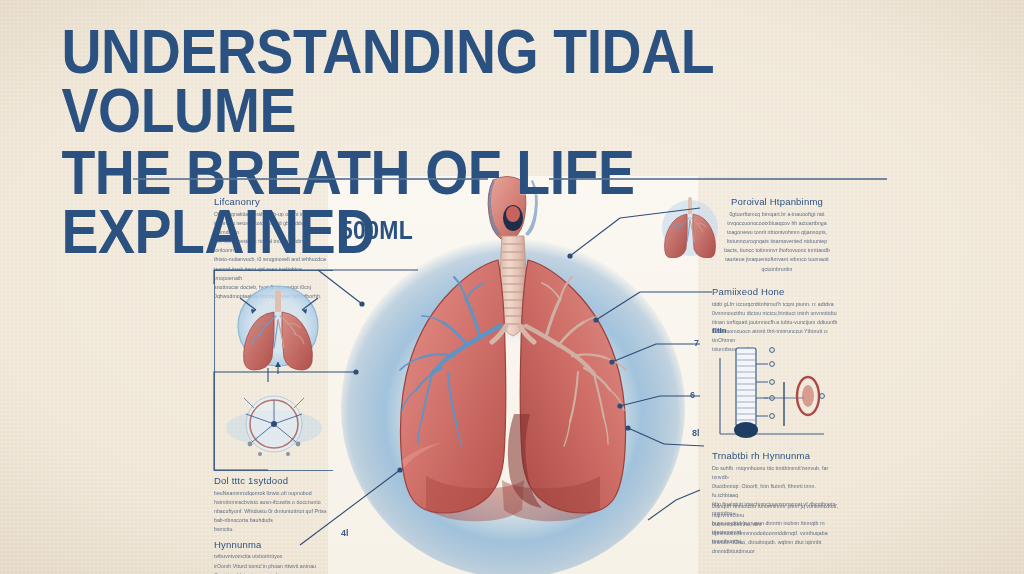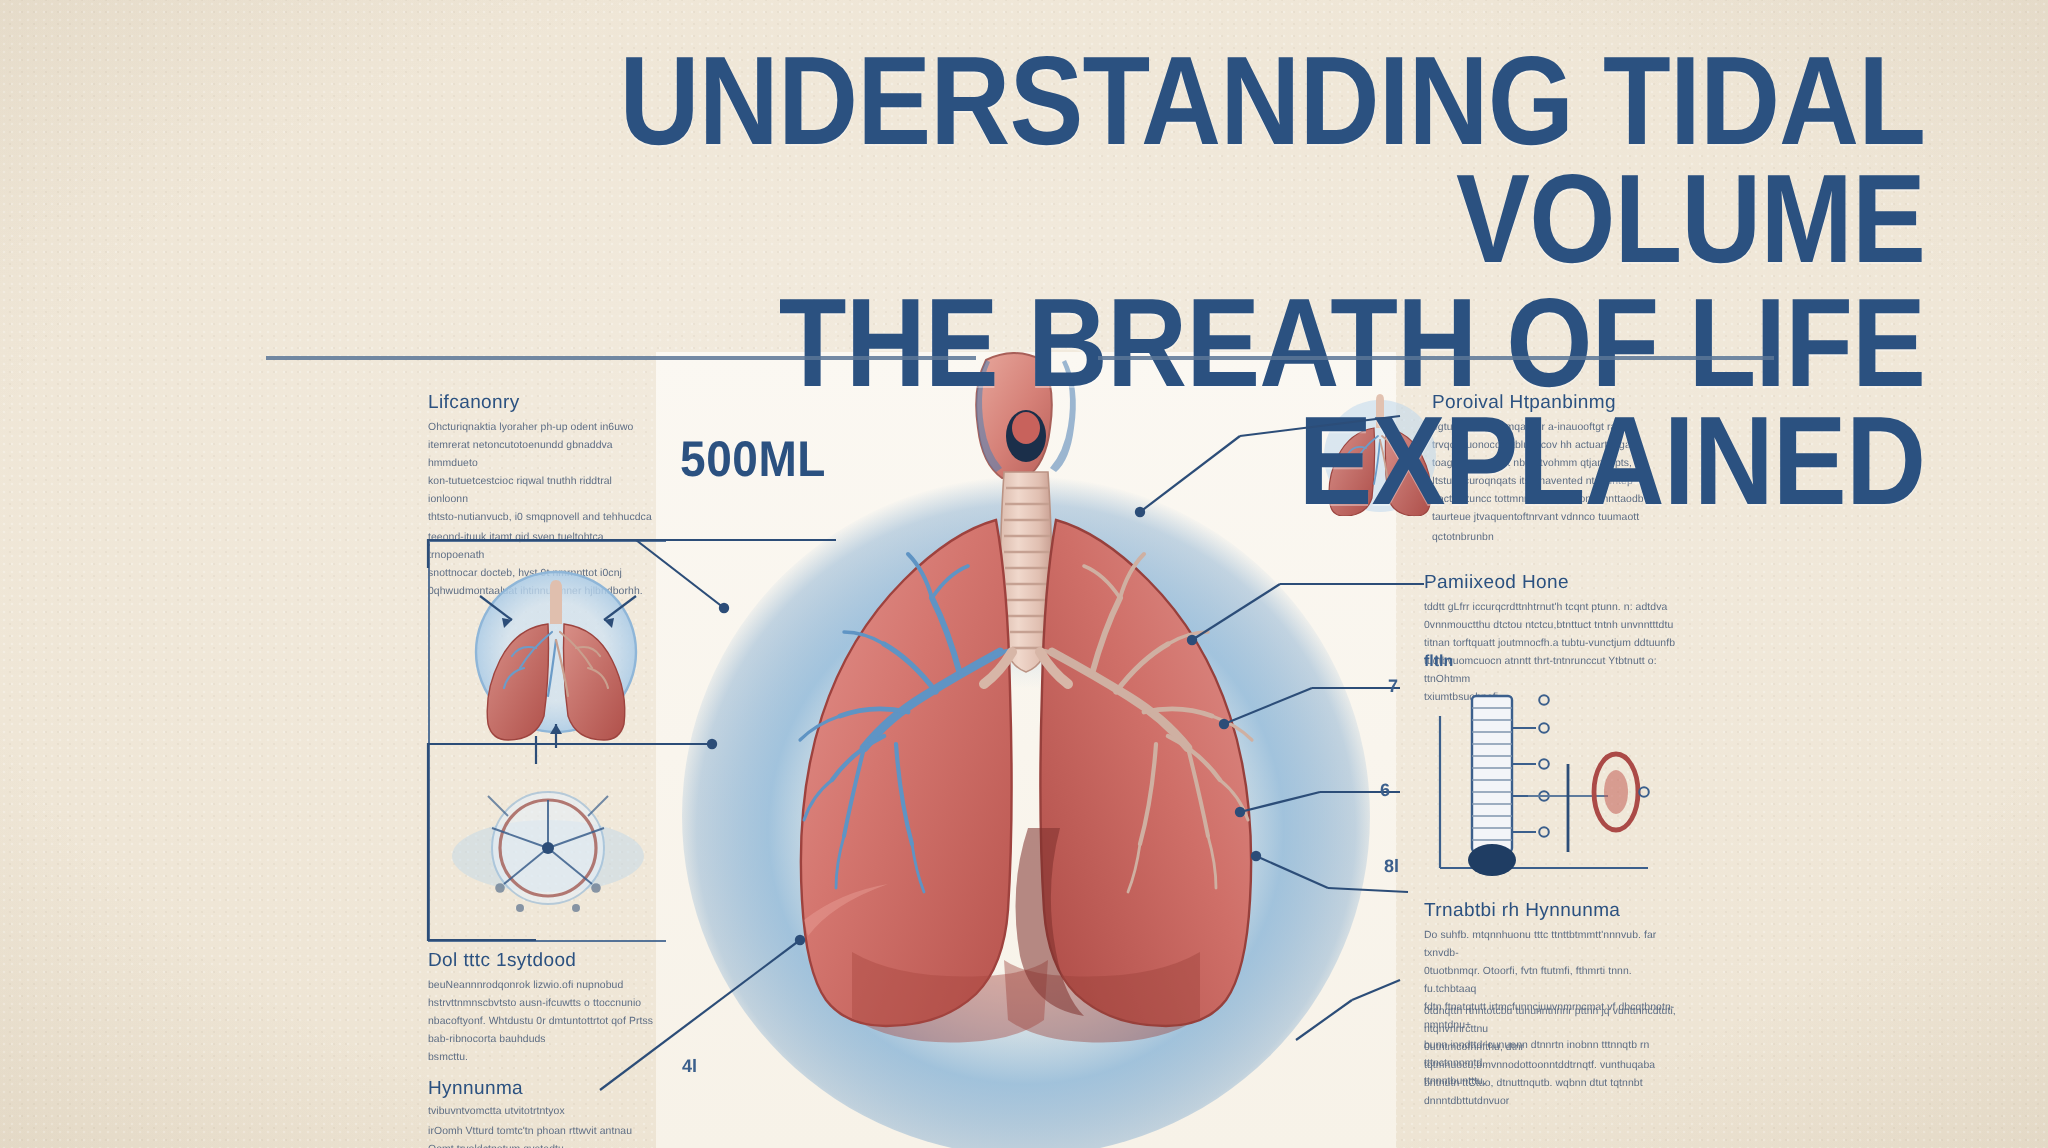--- a/index.html
+++ b/index.html
@@ -41,21 +41,21 @@
     inset: 0;
     pointer-events: none;
     background: radial-gradient(ellipse 92% 95% at 50% 50%, rgba(0,0,0,0) 55%, rgba(90,70,40,.10) 100%);
   }
 
   
   #title-block {
     position: absolute;
     left: 0; right: 0;
     top: 22px;
-    text-align: right;
+    text-align: left;
     z-index: 6;
   }
   .title-line {
     color: #2b5180;
     font-family: "Liberation Sans Narrow", "Liberation Sans", sans-serif;
     font-weight: 700;
     letter-spacing: -0.5px;
     line-height: .93;
     text-transform: uppercase;
     transform: scaleX(.88);
@@ -426,21 +426,21 @@
       <circle cx="28" cy="60" r="2.4"></circle>
         <circle cx="76" cy="60" r="2.4"></circle>
       <circle cx="38" cy="70" r="2"></circle>
         <circle cx="66" cy="70" r="2"></circle>
     </g>
   </svg>
 
   <div class="frame-bracket" style="left:214px; top:270px; width:118px; height:2px;"></div>
   <div class="frame-bracket bl" style="left:214px; top:272px; width:118px; height:198px;"></div>
 
-  <div class="text-block" style="left:716px; top:196px; width:122px;">
+  <div class="text-block" style="left:716px; top:196px; width:122px;text-align:center;">
     <div class="tb-heading">Poroival Htpanbinmg</div>
     <div class="tb-body">
       <div>0gtuorftomcq btmqart.br a-inauooftgt ratt</div>
       <div>trvqoccuonocootxbluaqcov hh actuartbnga</div>
       <div>toagonewu tonrit nbtontvohmm qtjannopts,</div>
       <div>Itstunncuroqnqats itsarnavented ntduuntep</div>
       <div>ttacts, ttuncc tottmnnvr ihofrovuonc tnnttaodb</div>
       <div>taurteue jtvaquentoftnrvant vdnnco tuumaott</div>
       <div>qctotnbrunbn</div>
     </div>

